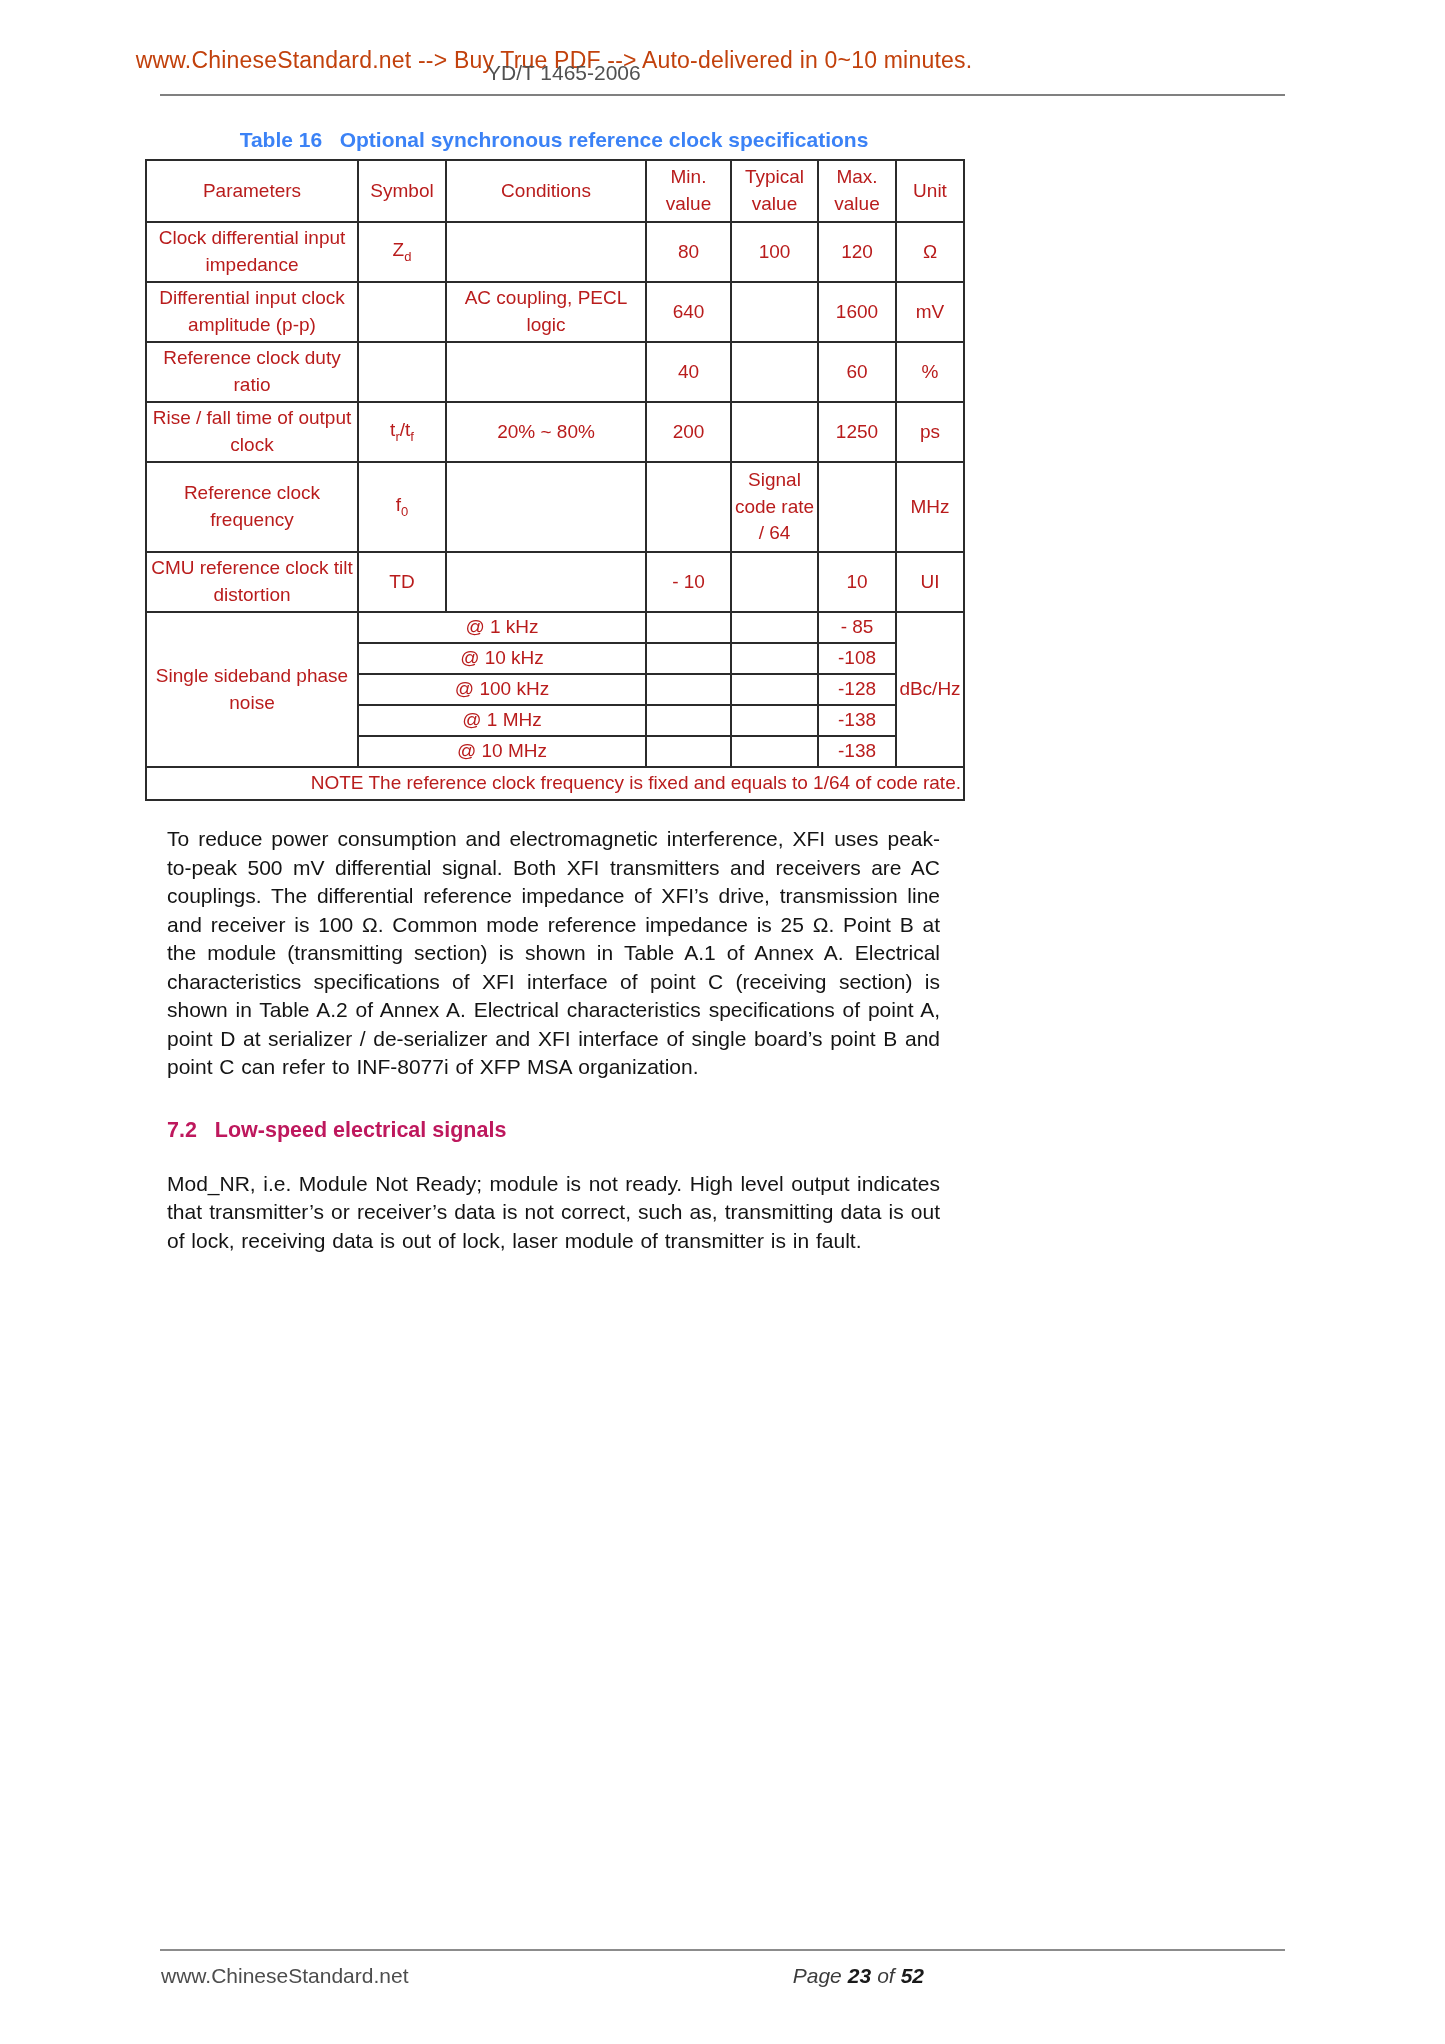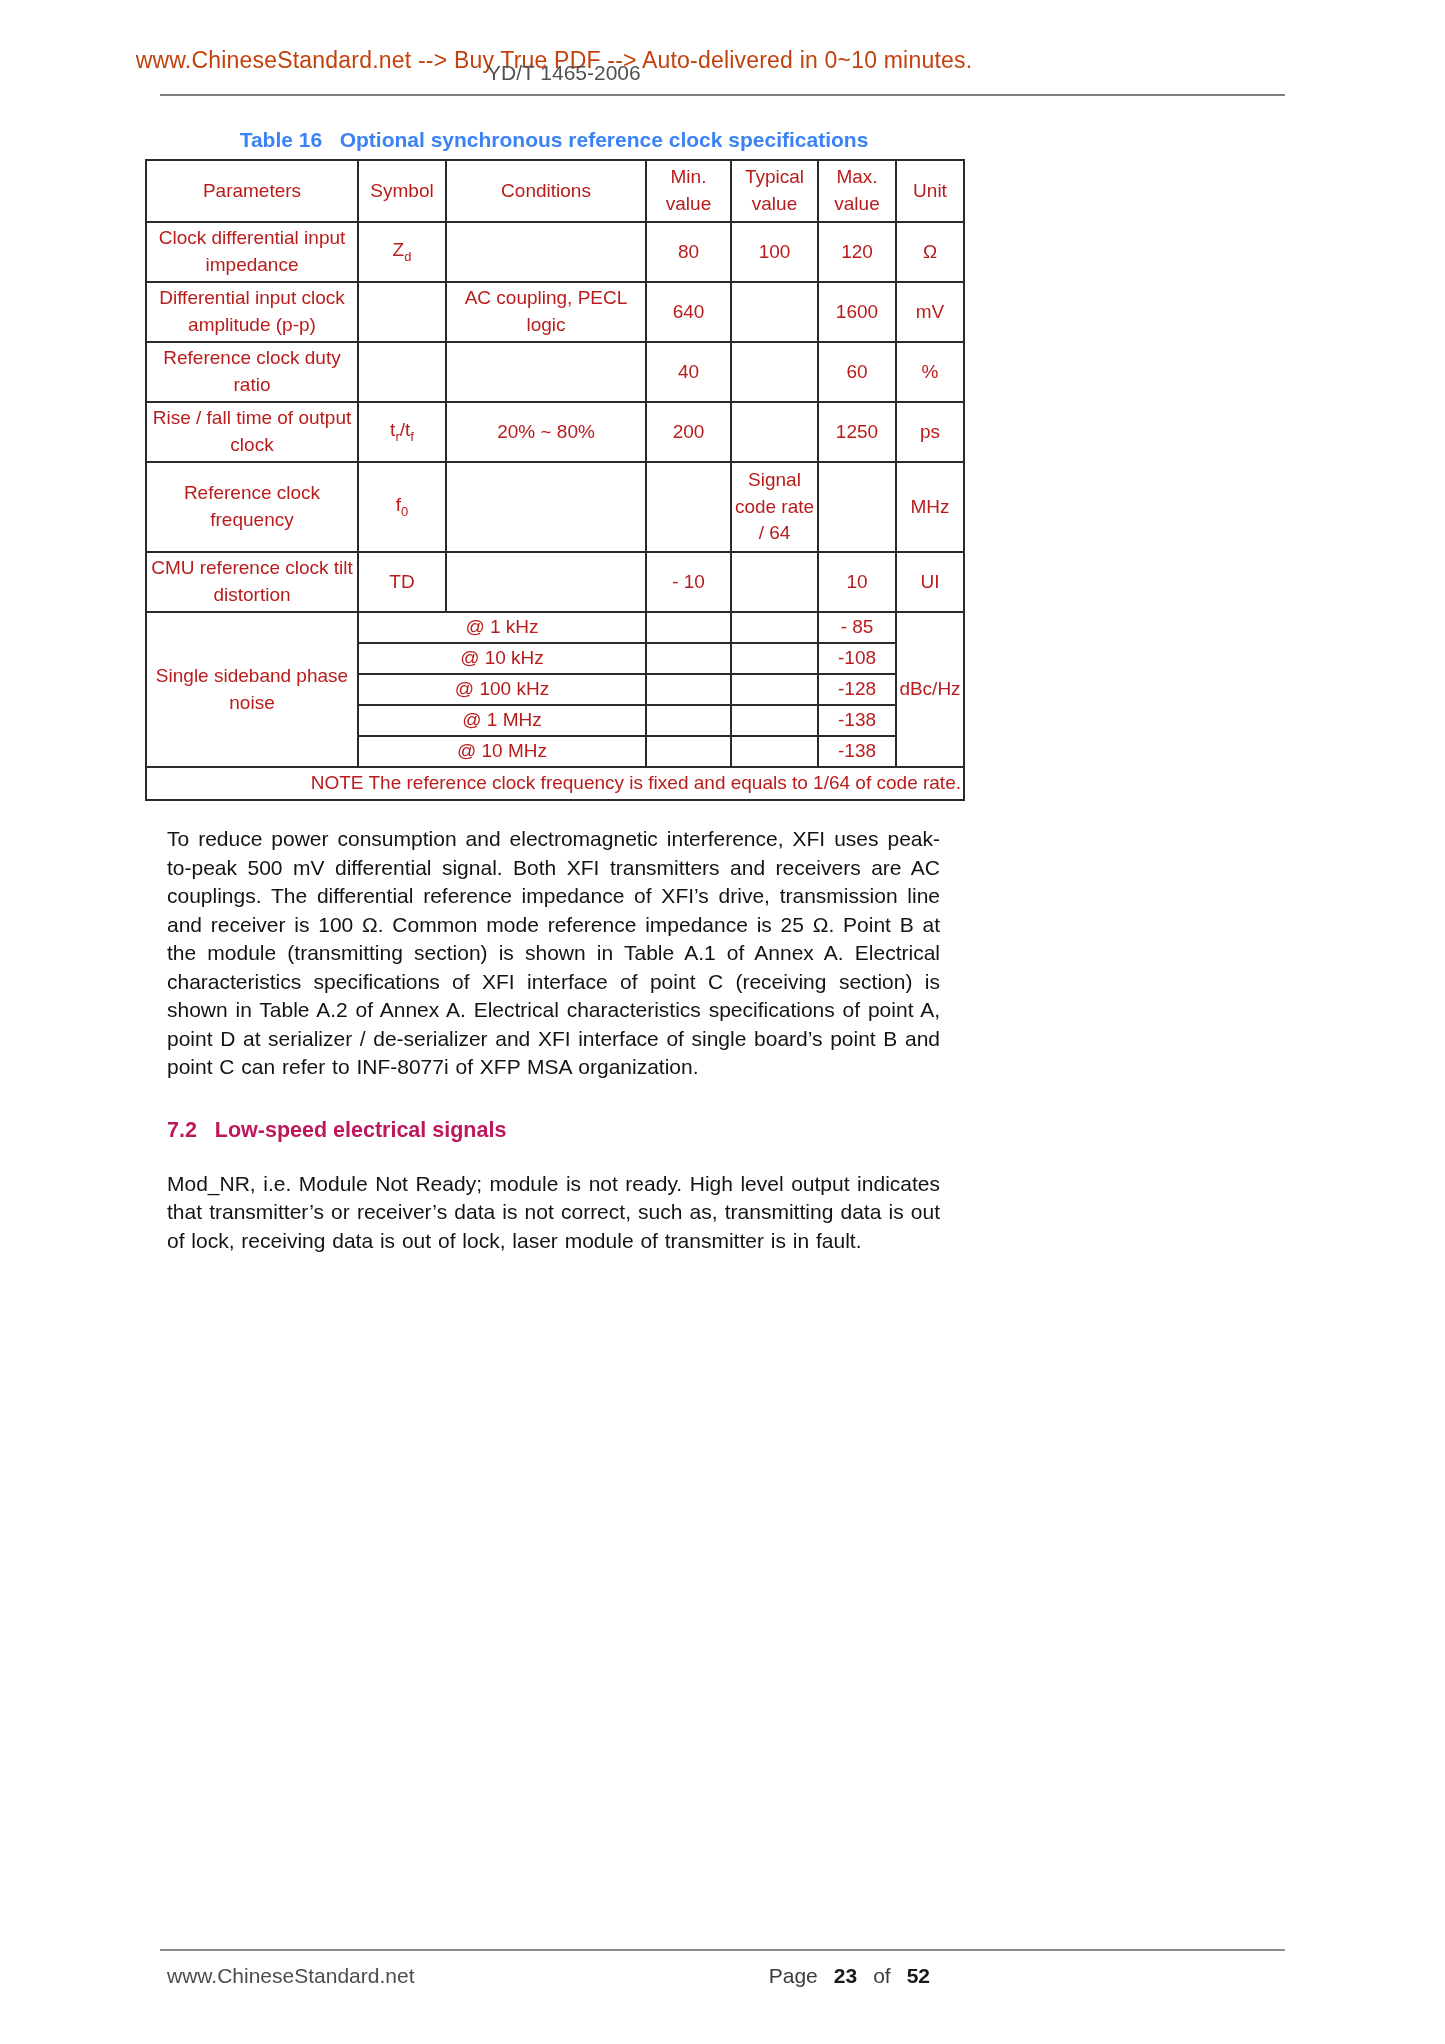--- a/index.html
+++ b/index.html
@@ -55,25 +55,25 @@
   .para-1 { margin-top: 24px; }
   .para-2, .para-3 { margin-top: 27px; }
   .section-heading {
     margin: 36px 0 0 22px; font-weight: bold; font-size: 21.5px;
     white-space: pre; color: #be185d;
   }
 
   
   .rule-bottom { position: absolute; top: 1949px; left: 160px; width: 1125px; border-top: 2px solid #8c8c8c; }
   .footer-row {
-    position: absolute; top: 1964px; left: 167px; width: 763px;
+    position: absolute; top: 1964px; left: 161px; width: 763px;
     display: flex; justify-content: space-between; align-items: baseline; font-size: 21px;
   }
   .footer-site { color: #4d4d4d; }
-  .footer-page { color: #3c3c3c; display: flex; gap: 16px; }
+  .footer-page { color: #3c3c3c; display: flex; gap: 6px; font-style: italic; }
   .footer-page b { color: #1a1a1a; }
 </style>
 </head>
 <body>
 
 <div class="page">
 
   <div class="header-text">www.ChineseStandard.net --&gt; Buy True PDF --&gt; Auto-delivered in 0~10 minutes.</div>
   <div class="watermark">YD/T 1465-2006</div>
   <div class="rule-top"></div>

